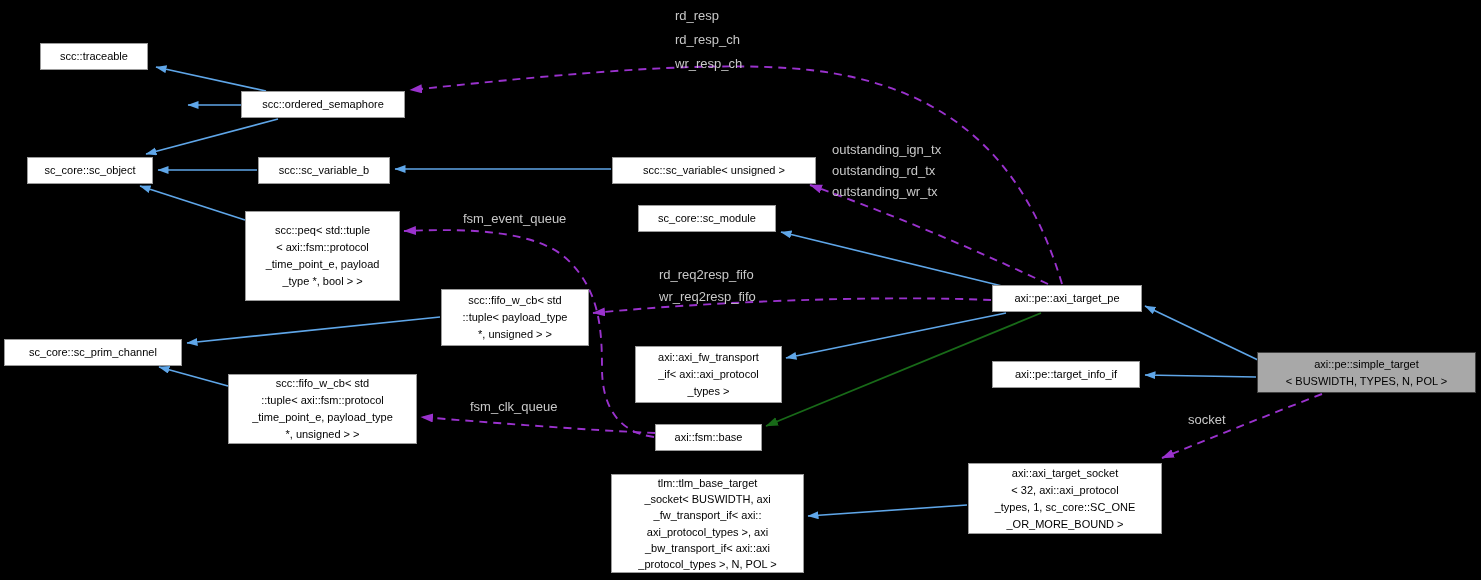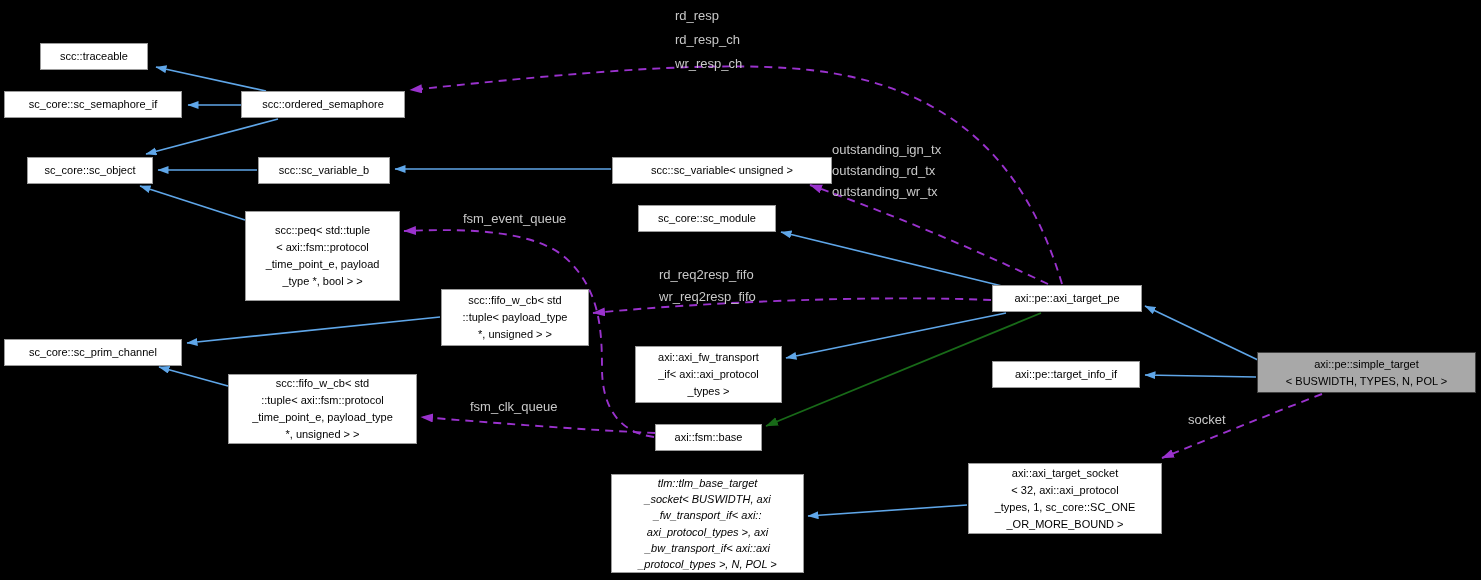--- a/index.html
+++ b/index.html
@@ -3,21 +3,21 @@
 <meta charset="utf-8">
 <style>
   html,body{margin:0;padding:0;background:#000;}
   #canvas{position:relative;width:1481px;height:580px;background:#000;overflow:hidden;
           font-family:"Liberation Sans",sans-serif;}
   #edges{position:absolute;left:0;top:0;width:1481px;height:580px;pointer-events:none;}
   .node{position:absolute;display:flex;align-items:center;justify-content:center;
         text-align:center;background:#ffffff;border:1px solid #9b9b9b;color:#000;
         font-size:11px;line-height:17px;white-space:pre-line;box-sizing:border-box;
         padding:0 2px;cursor:pointer;}
-  .node.small-lh{line-height:16.2px;font-style:italic;}
+  .node.small-lh{line-height:16.2px;}
   .node.highlight{background:#a8a8a8;border:1px solid #404040;}
   .edge-label{position:absolute;color:#c8c8c8;font-size:13px;line-height:15px;
               white-space:nowrap;}
 </style>
 </head>
 <body>
 
 <div id="canvas">
 
   <svg id="edges" width="1481" height="580" viewBox="0 0 1481 580">
@@ -51,25 +51,24 @@
 
     <path d="M1062,284 C1025,160 950,86 810,70 C700,58 520,79 410,90" fill="none" stroke-width="1.9" stroke-dasharray="8,6" marker-end="url(#arrow-purple)" stroke="#9a32cd"></path>
     <path d="M1048,284 Q925,226 810,185" fill="none" stroke-width="1.9" stroke-dasharray="8,6" marker-end="url(#arrow-purple)" stroke="#9a32cd"></path>
     <path d="M991,300 C900,296 740,299 593,313" fill="none" stroke-width="1.9" stroke-dasharray="8,6" marker-end="url(#arrow-purple)" stroke="#9a32cd"></path>
     <path d="M654,437 C615,432 602,402 602,368 C602,325 598,291 570,262 C541,231 472,228 404,231" fill="none" stroke-width="1.9" stroke-dasharray="8,6" marker-end="url(#arrow-purple)" stroke="#9a32cd"></path>
     <path d="M655,433 C585,430 495,423 421,417" fill="none" stroke-width="1.9" stroke-dasharray="8,6" marker-end="url(#arrow-purple)" stroke="#9a32cd"></path>
     <path d="M1322,394 Q1240,426 1162,458" fill="none" stroke-width="1.9" stroke-dasharray="8,6" marker-end="url(#arrow-purple)" stroke="#9a32cd"></path>
   </svg>
 
   <div class="node" style="left:40px;top:43px;width:108px;height:27px">scc::traceable</div>
-  <div class="node" style="left:4px;top:91px;width:178px;height:27px">sc_core::sc_semaphore_if</div>
   <div class="node" style="left:241px;top:91px;width:164px;height:27px">scc::ordered_semaphore</div>
   <div class="node" style="left:27px;top:157px;width:126px;height:27px">sc_core::sc_object</div>
   <div class="node" style="left:258px;top:157px;width:132px;height:27px">scc::sc_variable_b</div>
-  <div class="node" style="left:612px;top:157px;width:220px;height:27px">scc::sc_variable&lt; unsigned &gt;</div>
+  <div class="node" style="left:612px;top:157px;width:204px;height:27px">scc::sc_variable&lt; unsigned &gt;</div>
   <div class="node" style="left:638px;top:205px;width:138px;height:27px">sc_core::sc_module</div>
   <div class="node" style="left:245px;top:211px;width:155px;height:90px">scc::peq&lt; std::tuple
 &lt; axi::fsm::protocol
 _time_point_e, payload
 _type *, bool &gt; &gt;</div>
   <div class="node" style="left:441px;top:289px;width:148px;height:57px">scc::fifo_w_cb&lt; std
 ::tuple&lt; payload_type
 *, unsigned &gt; &gt;</div>
   <div class="node" style="left:4px;top:339px;width:178px;height:27px">sc_core::sc_prim_channel</div>
   <div class="node" style="left:228px;top:374px;width:189px;height:70px">scc::fifo_w_cb&lt; std

